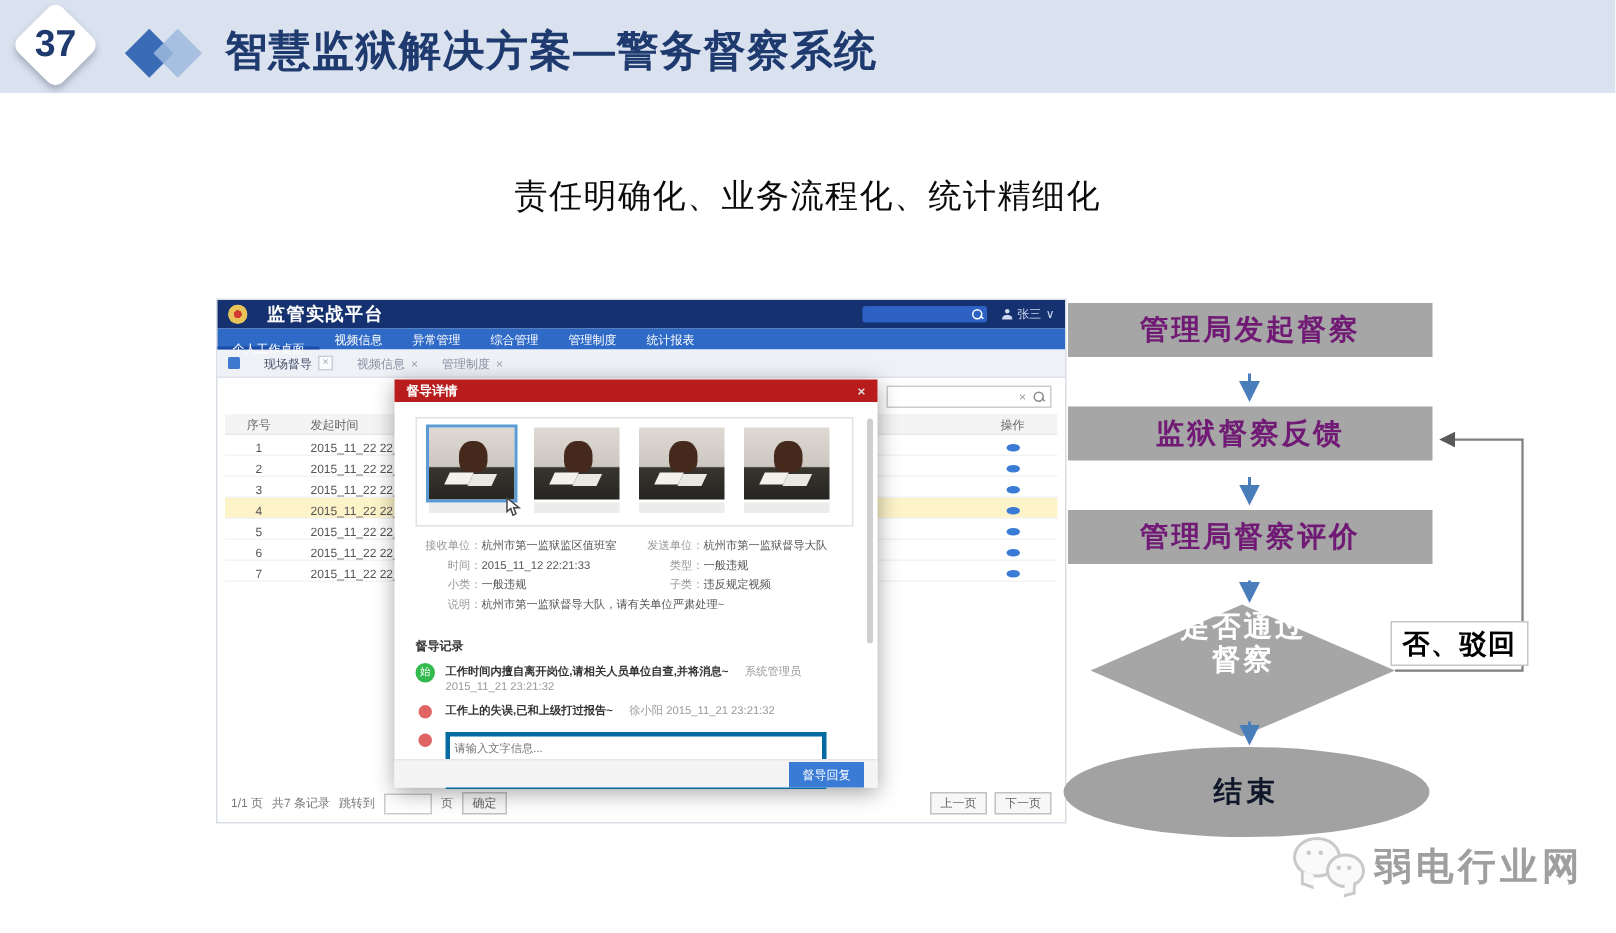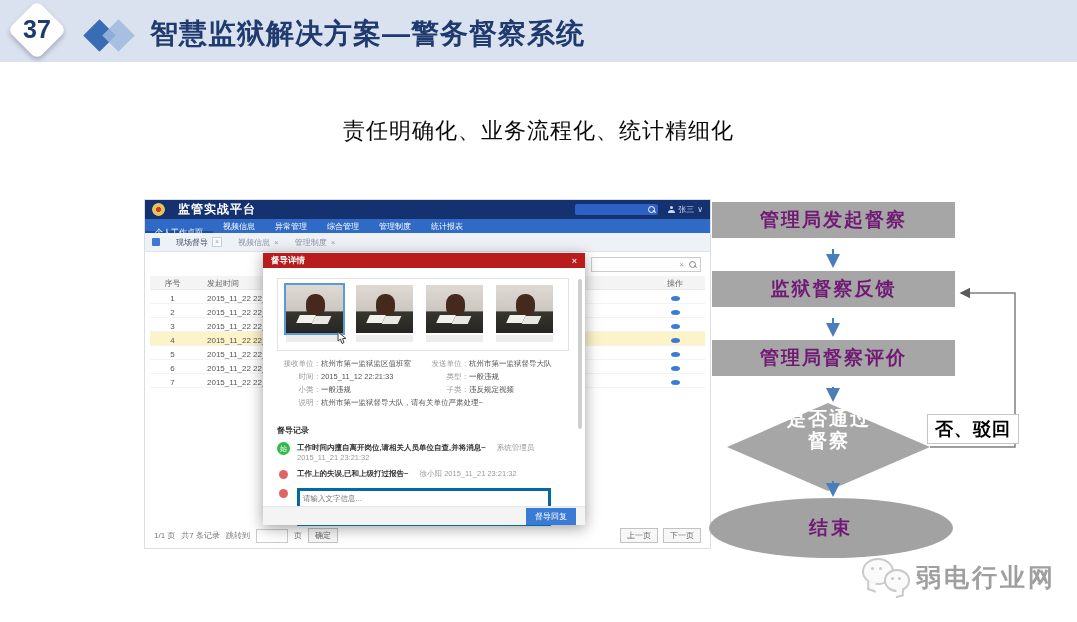--- a/index.html
+++ b/index.html
@@ -108,21 +108,21 @@
   .flow-box{position:absolute;left:12px;width:243px;height:36px;background:#a6a6a6;color:#701a75;
     font-size:19px;font-weight:bold;letter-spacing:2px;display:flex;align-items:center;justify-content:center;}
   .fb1{top:7px;} .fb2{top:76px;} .fb3{top:145px;}
   .flow-svg{position:absolute;left:0;top:0;}
   .decision-text{position:absolute;left:28px;top:213px;width:202px;text-align:center;color:#fff;
     font-size:19px;font-weight:bold;letter-spacing:2px;line-height:22px;}
   .reject-label{position:absolute;left:227px;top:219px;width:90px;height:28px;background:#fff;
     border:1px solid #c6c6c6;color:#000;font-size:18px;font-weight:bold;
     display:flex;align-items:center;justify-content:center;letter-spacing:1px;}
   .end-ellipse{position:absolute;left:9px;top:303px;width:244px;height:60px;border-radius:50%;background:#a2a2a2;
-    color:#701a75;font-size:19px;font-weight:bold;letter-spacing:3px;display:flex;align-items:center;justify-content:center;}
+    color:#0f172a;font-size:19px;font-weight:bold;letter-spacing:3px;display:flex;align-items:center;justify-content:center;}
   
   .wm{position:absolute;left:862px;top:556px;display:flex;align-items:center;gap:8px;}
   .wc{position:relative;width:46px;height:42px;}
   .wc-b1{position:absolute;left:0;top:2px;width:28px;height:23px;border:2px solid #c9c9c9;background:#fafafa;border-radius:50%;}
   .wc-b1::before,.wc-b1::after{content:"";position:absolute;top:7px;width:3px;height:3px;border-radius:50%;background:#c9c9c9;}
   .wc-b1::before{left:7px;} .wc-b1::after{left:15px;}
   .wc-t1{position:absolute;left:5px;top:26px;width:7px;height:7px;background:#fafafa;border-left:2px solid #c9c9c9;border-bottom:2px solid #c9c9c9;transform:rotate(20deg) skewX(20deg);}
   .wc-b2{position:absolute;left:22px;top:13px;width:22px;height:19px;border:2px solid #c9c9c9;background:#fafafa;border-radius:50%;}
   .wc-b2::before,.wc-b2::after{content:"";position:absolute;top:6px;width:3px;height:3px;border-radius:50%;background:#c9c9c9;}
   .wc-b2::before{left:5px;} .wc-b2::after{left:12px;}

